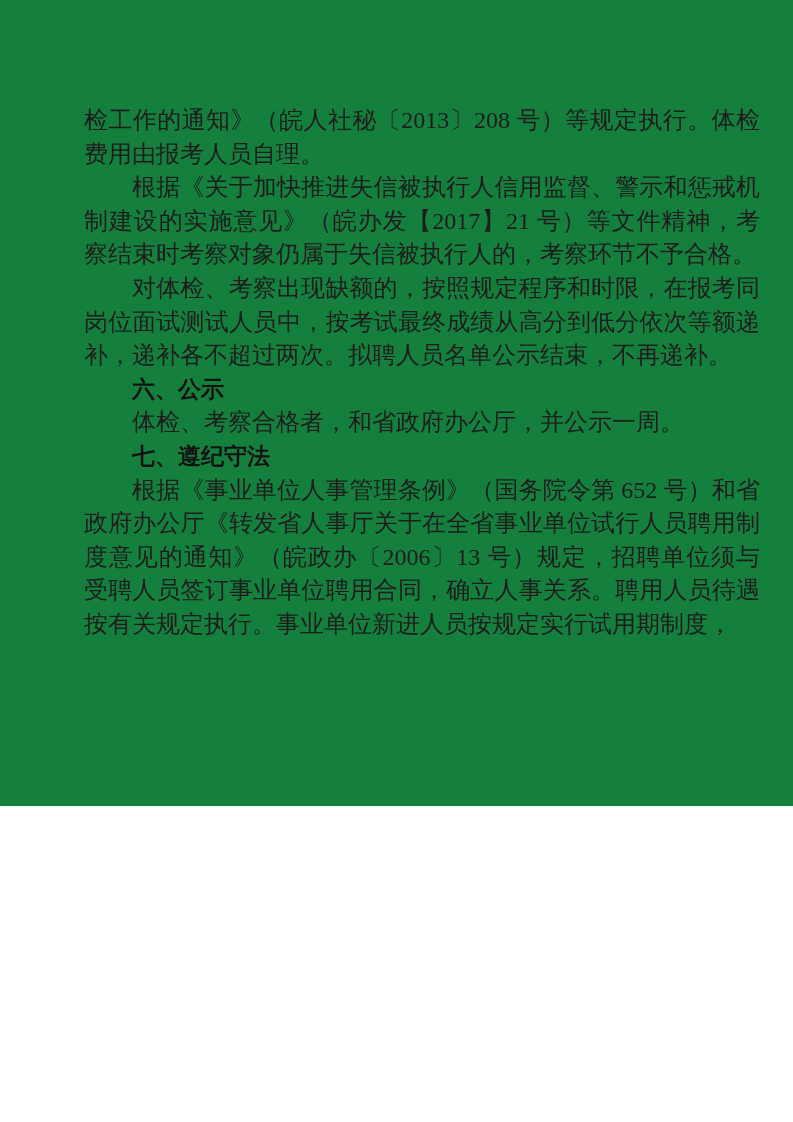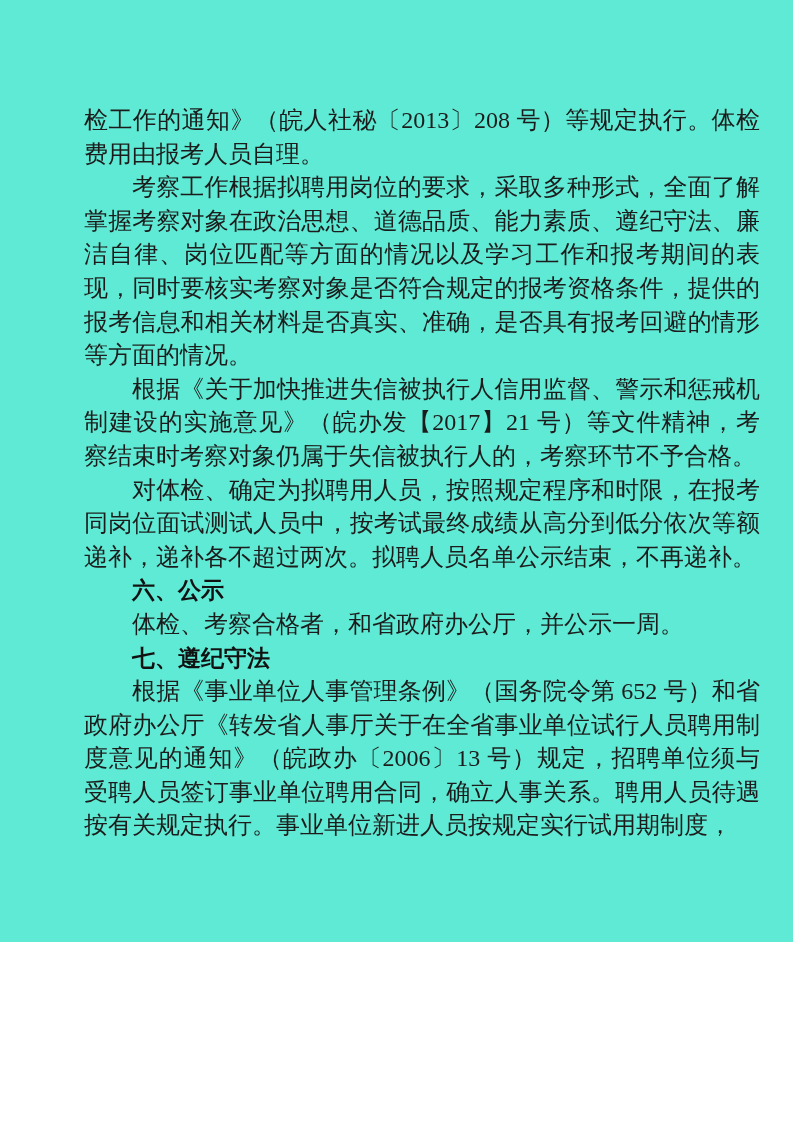--- a/index.html
+++ b/index.html
@@ -9,23 +9,23 @@
   }
   body {
     width: 793px;
     height: 1122px;
     overflow: hidden;
     position: relative;
   }
   .page {
     box-sizing: border-box;
     width: 793px;
-    height: 942px;
+    height: 806px;
     padding: 104px 0 0 84px;
-    background: #5eead4;
+    background: #15803d;
   }
   .text-column {
     width: 676px;
   }
   .para {
     margin: 0;
     font-family: "Liberation Serif", "DejaVu Serif", serif;
     font-size: 24px;
     line-height: 33.6px;
     color: #1c1c1c;
@@ -44,21 +44,20 @@
     color: #111111;
     text-align: left;
   }
 </style>
 </head>
 <body>
 
 <div class="page">
   <div class="text-column">
     <p class="para">检工作的通知》（皖人社秘〔2013〕208 号）等规定执行。体检费用由报考人员自理。</p>
-    <p class="para indent">考察工作根据拟聘用岗位的要求，采取多种形式，全面了解掌握考察对象在政治思想、道德品质、能力素质、遵纪守法、廉洁自律、岗位匹配等方面的情况以及学习工作和报考期间的表现，同时要核实考察对象是否符合规定的报考资格条件，提供的报考信息和相关材料是否真实、准确，是否具有报考回避的情形等方面的情况。</p>
     <p class="para indent">根据《关于加快推进失信被执行人信用监督、警示和惩戒机制建设的实施意见》（皖办发【2017】21 号）等文件精神，考察结束时考察对象仍属于失信被执行人的，考察环节不予合格。</p>
-    <p class="para indent">对体检、确定为拟聘用人员，按照规定程序和时限，在报考同岗位面试测试人员中，按考试最终成绩从高分到低分依次等额递补，递补各不超过两次。拟聘人员名单公示结束，不再递补。</p>
+    <p class="para indent">对体检、考察出现缺额的，按照规定程序和时限，在报考同岗位面试测试人员中，按考试最终成绩从高分到低分依次等额递补，递补各不超过两次。拟聘人员名单公示结束，不再递补。</p>
     <h2 class="heading indent">六、公示</h2>
     <p class="para indent">体检、考察合格者，和省政府办公厅，并公示一周。</p>
     <h2 class="heading indent">七、遵纪守法</h2>
     <p class="para indent">根据《事业单位人事管理条例》（国务院令第 652 号）和省政府办公厅《转发省人事厅关于在全省事业单位试行人员聘用制度意见的通知》（皖政办〔2006〕13 号）规定，招聘单位须与受聘人员签订事业单位聘用合同，确立人事关系。聘用人员待遇按有关规定执行。事业单位新进人员按规定实行试用期制度，</p>
   </div>
 </div>
 
 </body></html>

